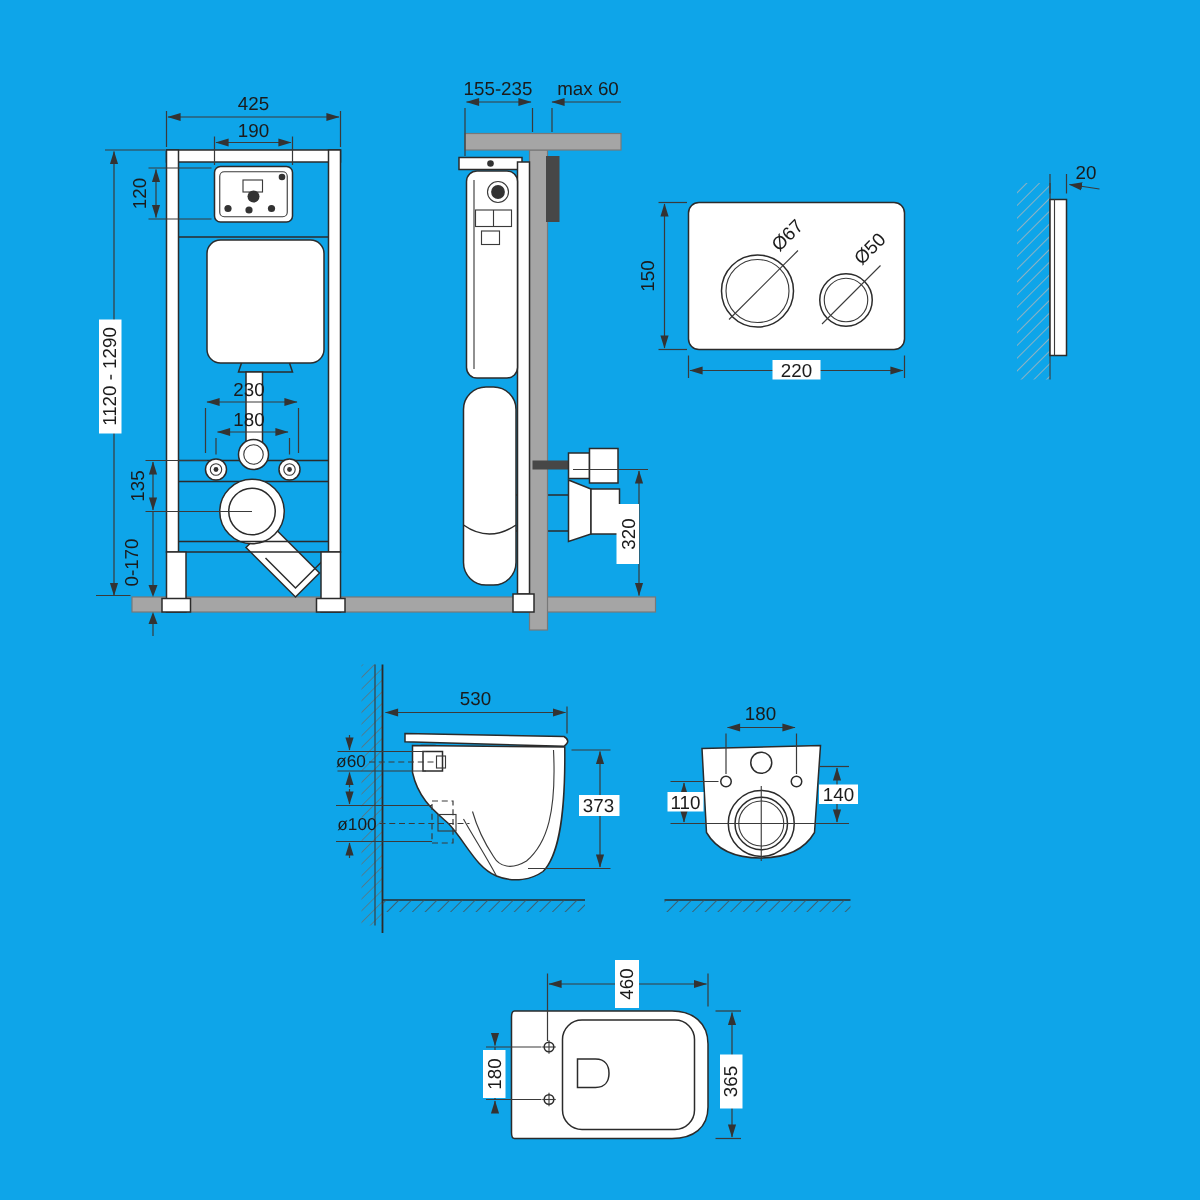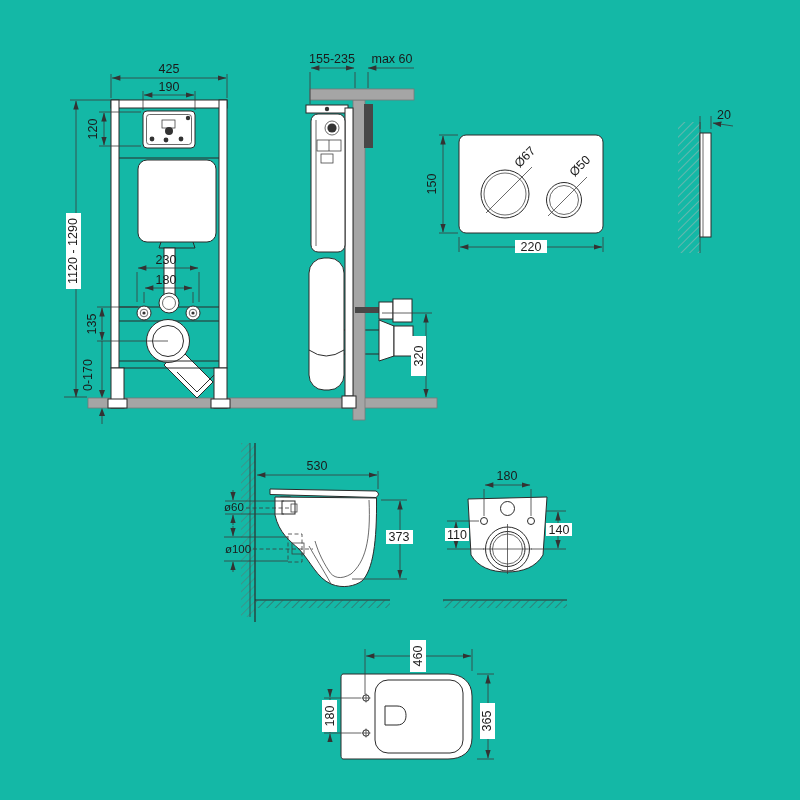--- a/index.html
+++ b/index.html
@@ -1,16 +1,16 @@
 <!DOCTYPE html>
 <html><head>
 <meta charset="utf-8">
 <style>
   html,body{margin:0;padding:0;background:#fff;}
-  .stage{width:800px;height:800px;position:relative;background:#14b8a6;overflow:hidden;}
+  .stage{width:800px;height:800px;position:relative;background:#0ea5e9;overflow:hidden;}
   .txt{font:12.5px "Liberation Sans", sans-serif;fill:#1b1b1b;}
   .txtS{font:11.5px "Liberation Sans", sans-serif;fill:#1b1b1b;}
   .ln{stroke:#2b2b2b;stroke-width:1;fill:none;}
   .lnF{stroke:#2b2b2b;stroke-width:1;fill:#fff;}
   .lnT{stroke:#2b2b2b;stroke-width:1.2;fill:none;}
   .thin{stroke:#3a3a3a;stroke-width:.75;fill:none;}
   .dim{stroke:#3a3a3a;stroke-width:.8;fill:none;}
   .dash{stroke:#3a3a3a;stroke-width:.8;fill:none;stroke-dasharray:4 2.5;}
   .gray{fill:#a5a5a5;stroke:#787878;stroke-width:.8;}
   .dark{fill:#474747;stroke:none;}

